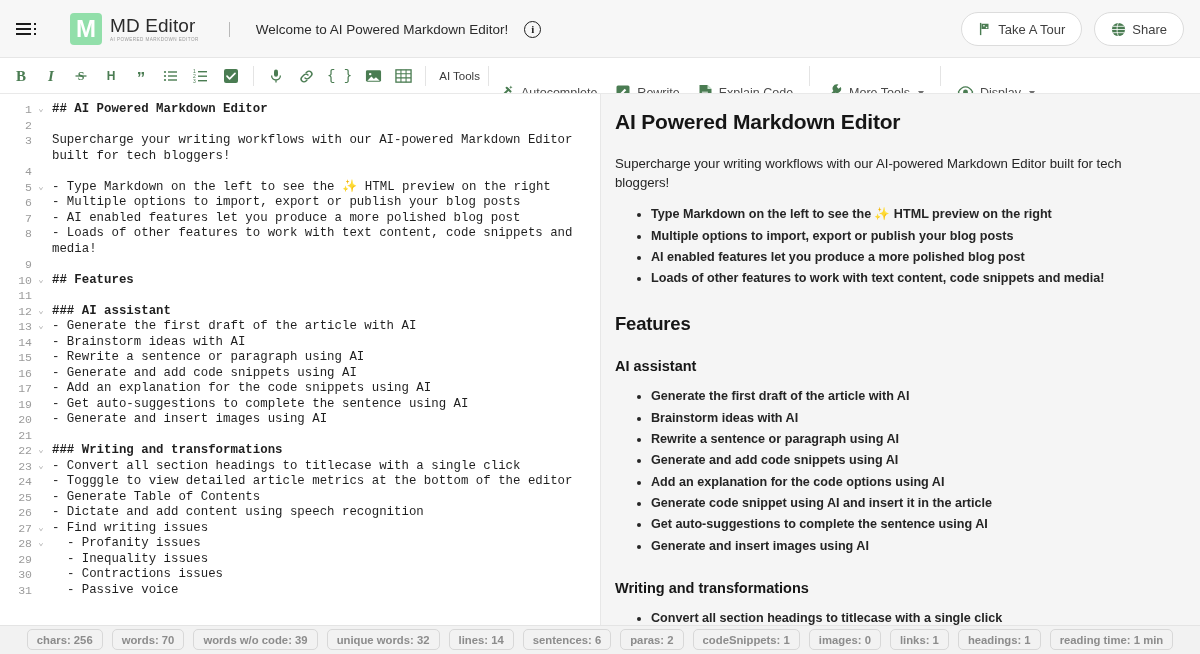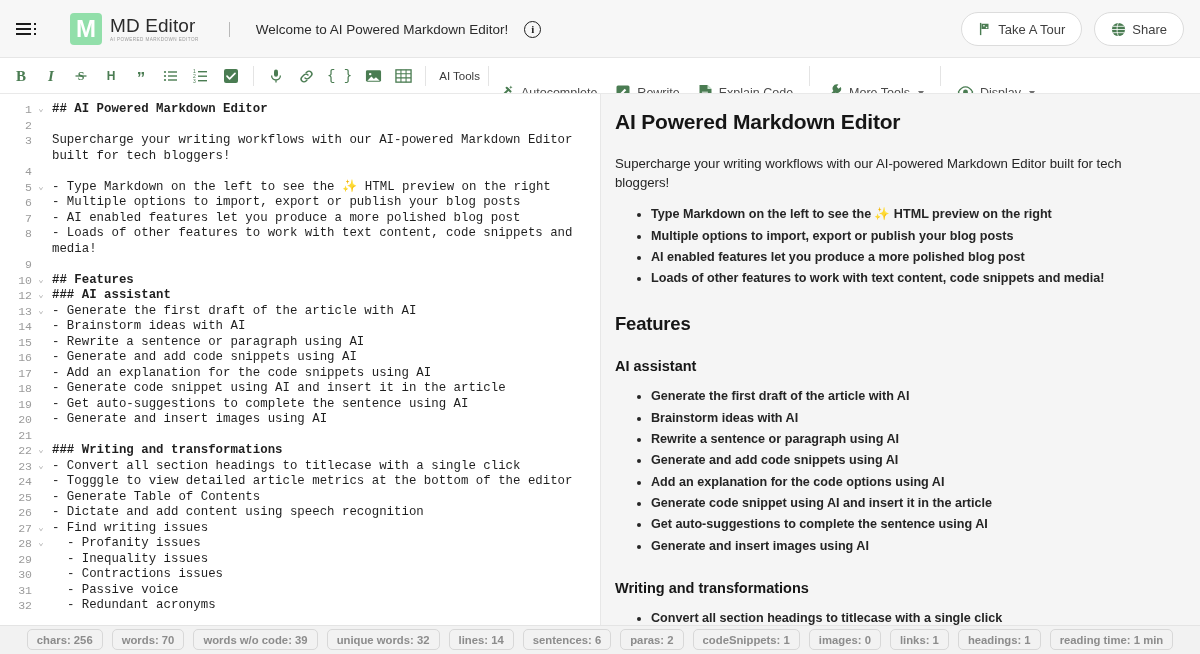--- a/index.html
+++ b/index.html
@@ -419,20 +419,25 @@
           <div class="ln">9</div>
           <div class="fold"></div>
           <div class="ed-text"></div>
         </div>
         <div class="ed-line">
           <div class="ln">10</div>
           <div class="fold">⌄</div>
           <div class="ed-text bold">## Features</div>
         </div>
         <div class="ed-line">
+          <div class="ln">11</div>
+          <div class="fold"></div>
+          <div class="ed-text"></div>
+        </div>
+        <div class="ed-line">
           <div class="ln">12</div>
           <div class="fold">⌄</div>
           <div class="ed-text bold">### AI assistant</div>
         </div>
         <div class="ed-line">
           <div class="ln">13</div>
           <div class="fold">⌄</div>
           <div class="ed-text">- Generate the first draft of the article with AI</div>
         </div>
         <div class="ed-line">
@@ -449,25 +454,20 @@
           <div class="ln">16</div>
           <div class="fold"></div>
           <div class="ed-text">- Generate and add code snippets using AI</div>
         </div>
         <div class="ed-line">
           <div class="ln">17</div>
           <div class="fold"></div>
           <div class="ed-text">- Add an explanation for the code snippets using AI</div>
         </div>
         <div class="ed-line">
-          <div class="ln">18</div>
-          <div class="fold"></div>
-          <div class="ed-text">- Generate code snippet using AI and insert it in the article</div>
-        </div>
-        <div class="ed-line">
           <div class="ln">19</div>
           <div class="fold"></div>
           <div class="ed-text">- Get auto-suggestions to complete the sentence using AI</div>
         </div>
         <div class="ed-line">
           <div class="ln">20</div>
           <div class="fold"></div>
           <div class="ed-text">- Generate and insert images using AI</div>
         </div>
         <div class="ed-line">
@@ -517,25 +517,20 @@
         </div>
         <div class="ed-line">
           <div class="ln">30</div>
           <div class="fold"></div>
           <div class="ed-text">  - Contractions issues</div>
         </div>
         <div class="ed-line">
           <div class="ln">31</div>
           <div class="fold"></div>
           <div class="ed-text">  - Passive voice</div>
-        </div>
-        <div class="ed-line">
-          <div class="ln">32</div>
-          <div class="fold"></div>
-          <div class="ed-text">  - Redundant acronyms</div>
         </div>
       </div>
 
     <div class="divider-col"></div>
 
     <div class="preview">
       <div class="pv-h1">AI Powered Markdown Editor</div>
       <div class="pv-p">Supercharge your writing workflows with our AI-powered Markdown Editor built for tech bloggers!</div>
       <ul class="pv-ul" id="pv-intro-list">
           <li>Type Markdown on the left to see the <span class="spark">✨</span> HTML preview on the right</li>

